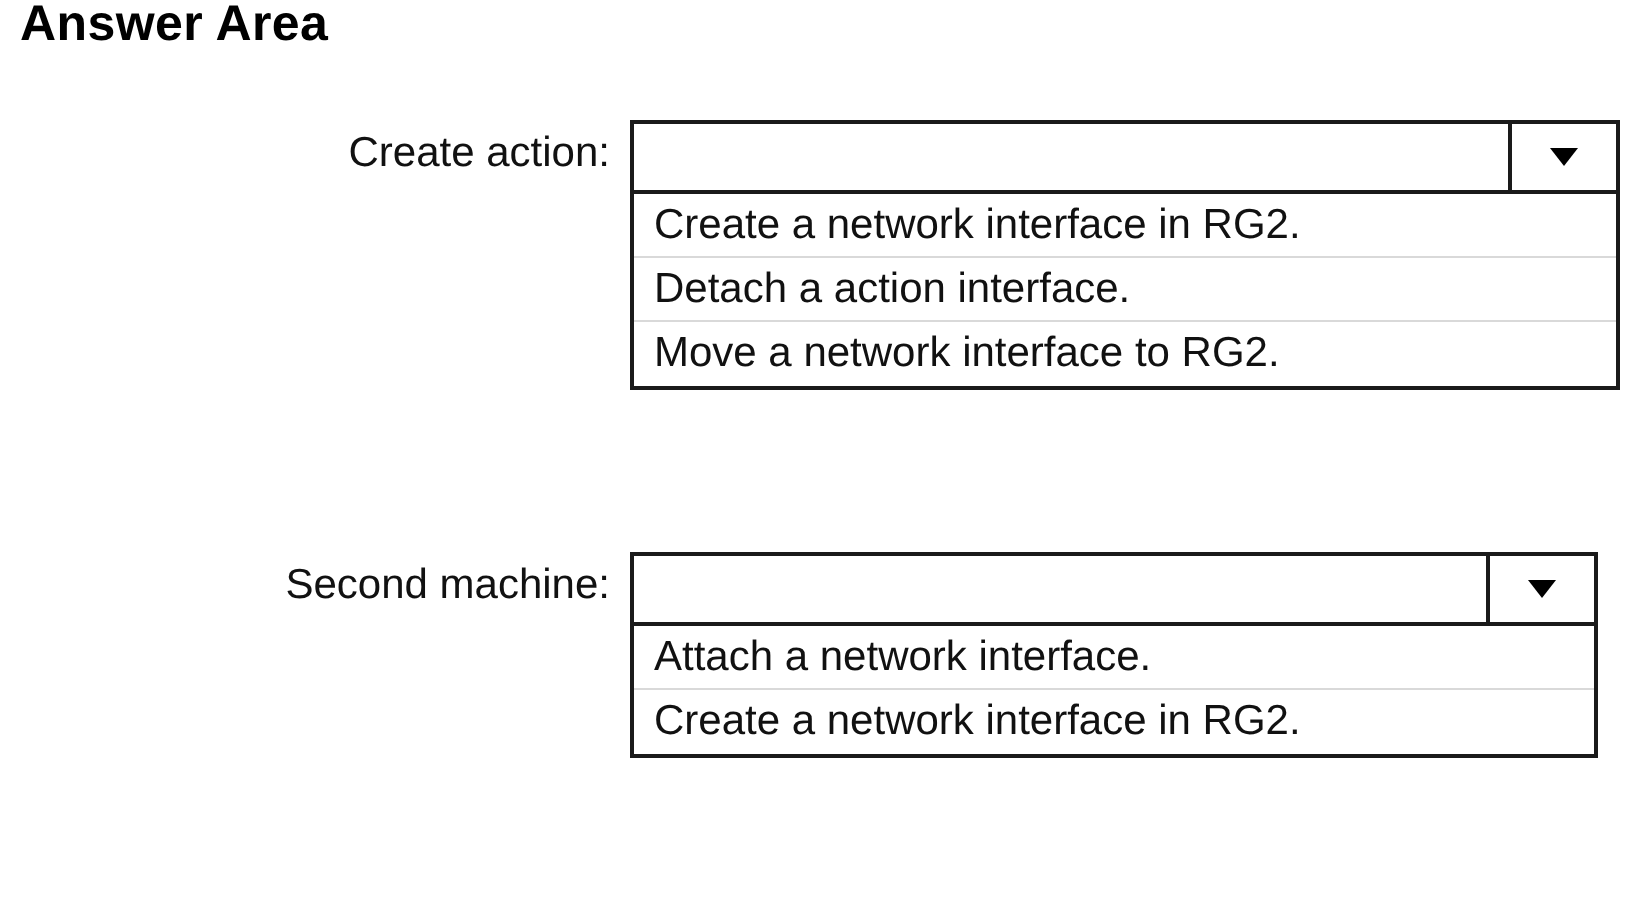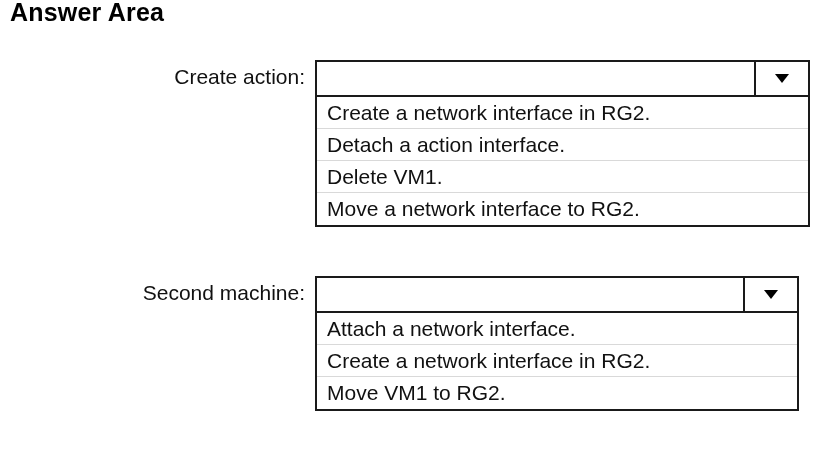--- a/index.html
+++ b/index.html
@@ -135,34 +135,32 @@
   <div class="combobox">
     <div class="value" title=""></div>
     <div class="arrow-btn">
       <span class="arrow-glyph"></span>
     </div>
   </div>
 
   <div class="option-list">
     <div class="option-item">Create a network interface in RG2.</div>
     <div class="option-item">Detach a action interface.</div>
-    <div class="option-item">Delete VM1.</div>
     <div class="option-item">Move a network interface to RG2.</div>
   </div>
 </div>
 
 <div class="action-block" id="block-second">
 
   <div class="field-label">Second machine:</div>
 
   <div class="combobox">
     <div class="value" title=""></div>
     <div class="arrow-btn">
       <span class="arrow-glyph"></span>
     </div>
   </div>
 
   <div class="option-list">
     <div class="option-item">Attach a network interface.</div>
     <div class="option-item">Create a network interface in RG2.</div>
-    <div class="option-item">Move VM1 to RG2.</div>
   </div>
 </div>
 
 </body></html>

